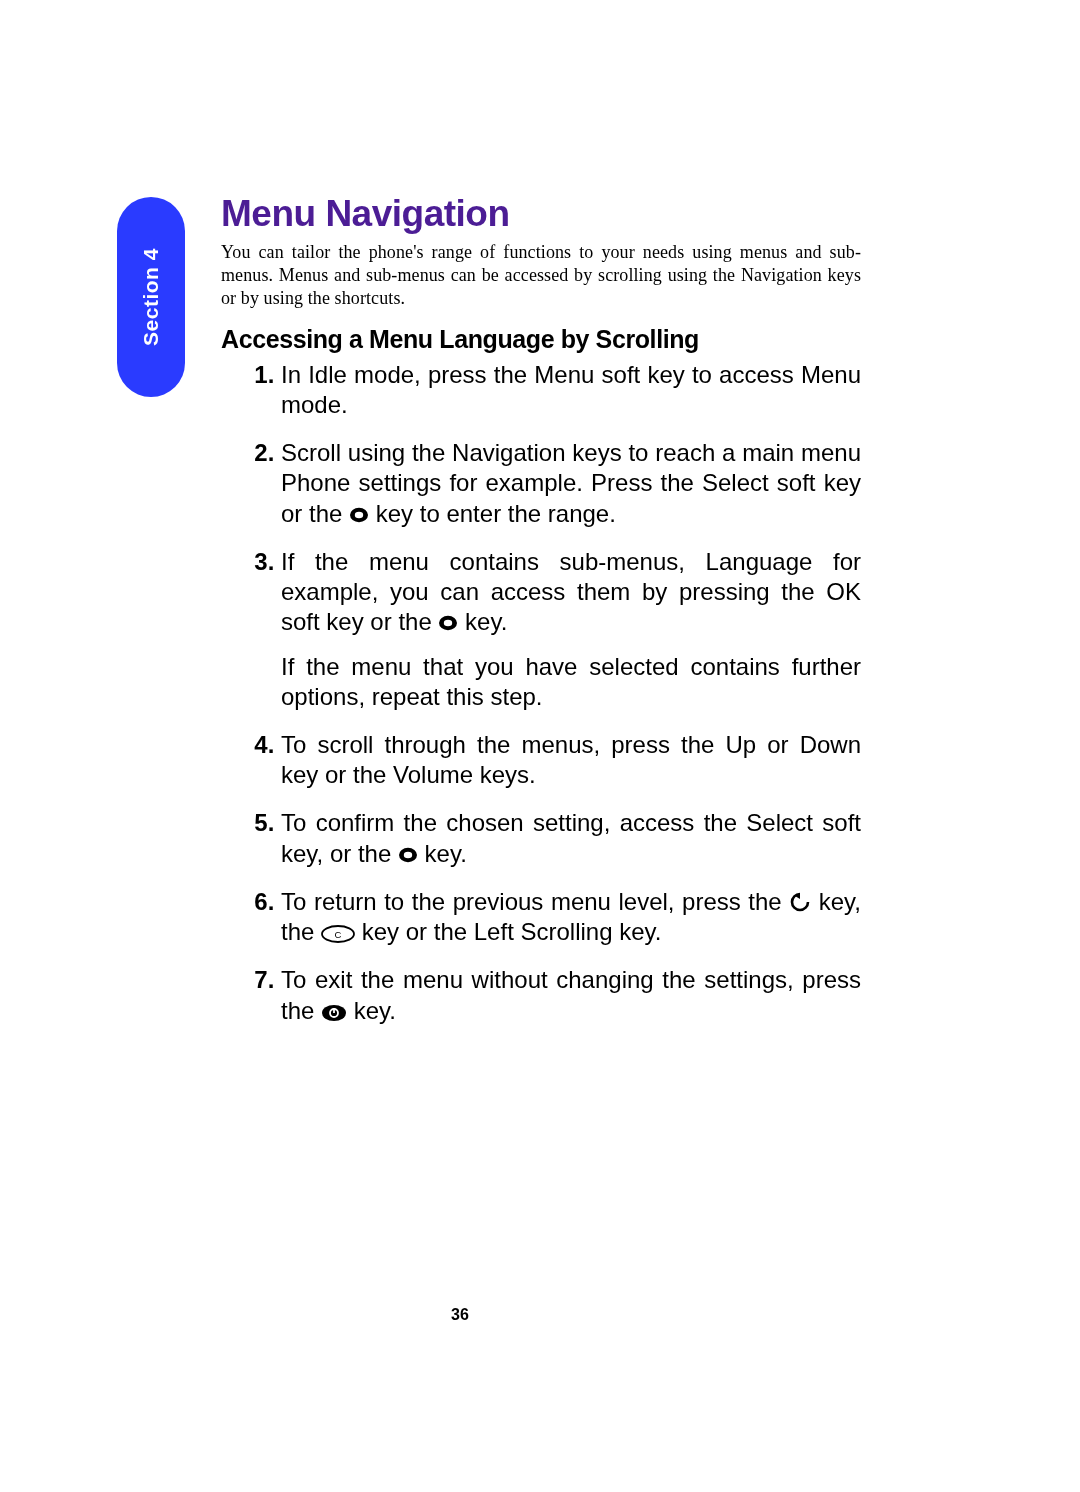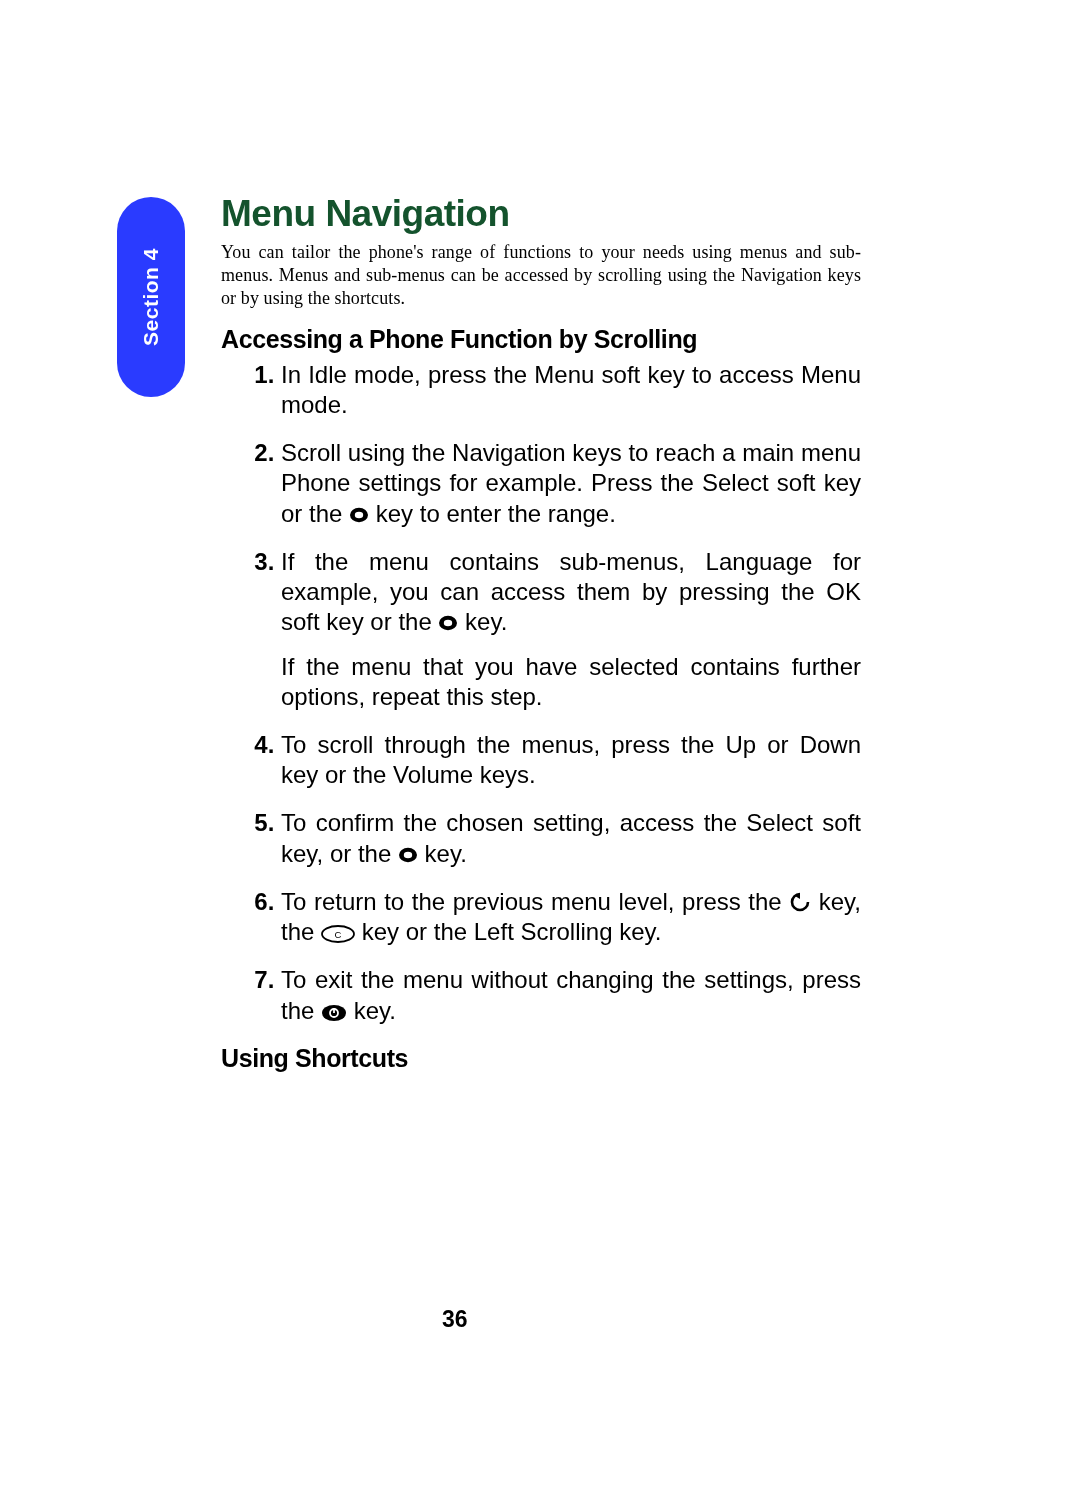--- a/index.html
+++ b/index.html
@@ -41,21 +41,21 @@
   .content {
     position: absolute;
     left: 221px;
     top: 193px;
     width: 640px;
   }
   h1.title {
     margin: 0 0 6px 0;
     font-size: 37px;
     font-weight: bold;
-    color: #14532d;
+    color: #4c1d95;
     letter-spacing: -0.5px;
     font-family: Arial, Helvetica, sans-serif;
   }
   .intro {
     margin: 0;
     font-family: "Book Antiqua", Palatino, "Palatino Linotype", serif;
     font-size: 18px;
     line-height: 1.29;
     text-align: justify;
     letter-spacing: 0.1px;
@@ -80,25 +80,25 @@
   }
   ol.steps li::marker {
     font-weight: bold;
   }
   ol.steps li p {
     margin: 14px 0 0 0;
   }
   .b { font-weight: normal; }
   .page-number {
     position: absolute;
-    left: 221px;
+    left: 230px;
     top: 1113px;
     font-family: Arial, Helvetica, sans-serif;
     font-weight: bold;
-    font-size: 23px;
+    font-size: 16px;
   }
   .key-icon {
     display: inline-block;
     vertical-align: -3px;
   }
   .key-icon svg { display: block; }
 </style>
 </head>
 <body>
 
@@ -107,21 +107,21 @@
   <div class="section-tab">
     <span class="section-tab-label">Section 4</span>
   </div>
 
   <div class="content">
 
     <h1 class="title">Menu Navigation</h1>
 
     <p class="intro">You can tailor the phone's range of functions to your needs using menus and sub-menus. Menus and sub-menus can be accessed by scrolling using the Navigation keys or by using the shortcuts.</p>
 
-    <h2 class="subhead">Accessing a Phone Function by Scrolling</h2>
+    <h2 class="subhead">Accessing a Menu Language by Scrolling</h2>
 
     <ol class="steps">
 
       <li>
         <span>In Idle mode, press the </span><span class="b">Menu</span><span> soft key to access Menu mode.</span>
       </li>
 
       <li>
         <span>Scroll using the Navigation keys to reach a main menu </span><span class="b">Phone settings</span><span> for example. Press the </span><span class="b">Select</span><span> soft key or the </span><span class="key-icon"><svg width="20" height="20" viewBox="0 0 20 20">
               <ellipse cx="10" cy="10" rx="9" ry="7.2" fill="#000"></ellipse>
@@ -161,20 +161,19 @@
       <li>
         <span>To exit the menu without changing the settings, press the </span><span class="key-icon"><svg width="26" height="18" viewBox="0 0 26 18">
               <ellipse cx="13" cy="9" rx="12" ry="8" fill="#000"></ellipse>
               <circle cx="13" cy="9" r="4" fill="none" stroke="#fff" stroke-width="1.8"></circle>
               <line x1="13" y1="4" x2="13" y2="9" stroke="#fff" stroke-width="1.8"></line>
             </svg></span><span> key.</span>
       </li>
 
     </ol>
 
-    <h2 class="subhead">Using Shortcuts</h2>
 
 
     <div class="page-number">36</div>
 
   </div>
 
 </div>
 
 </body></html>

